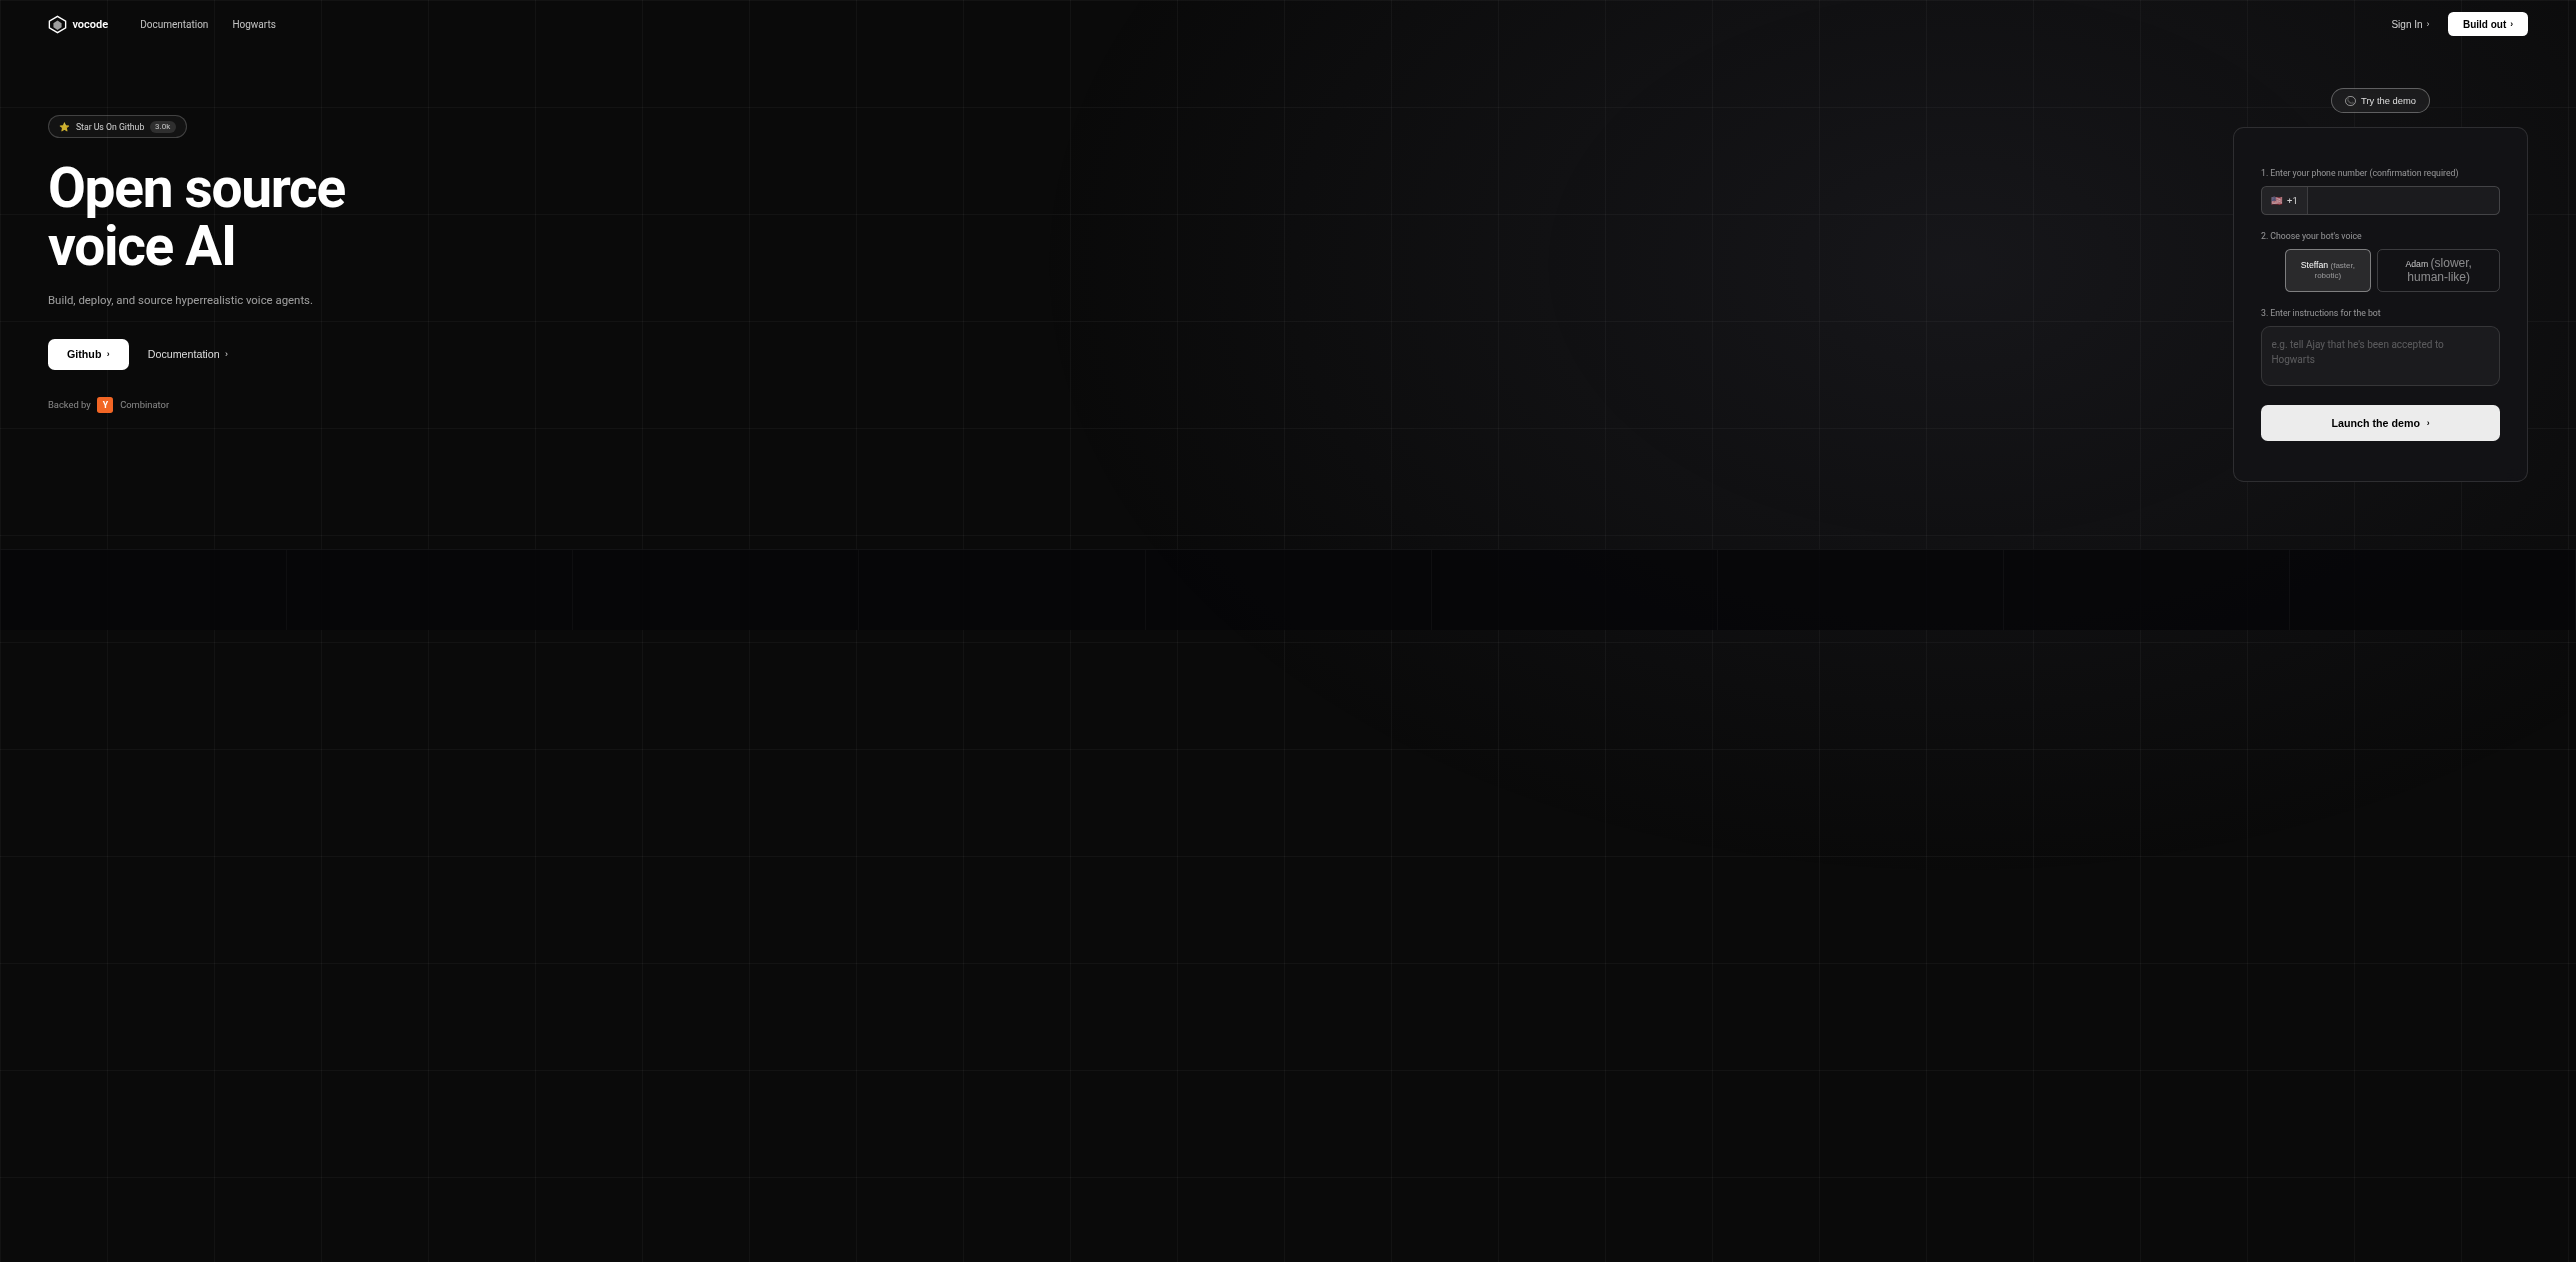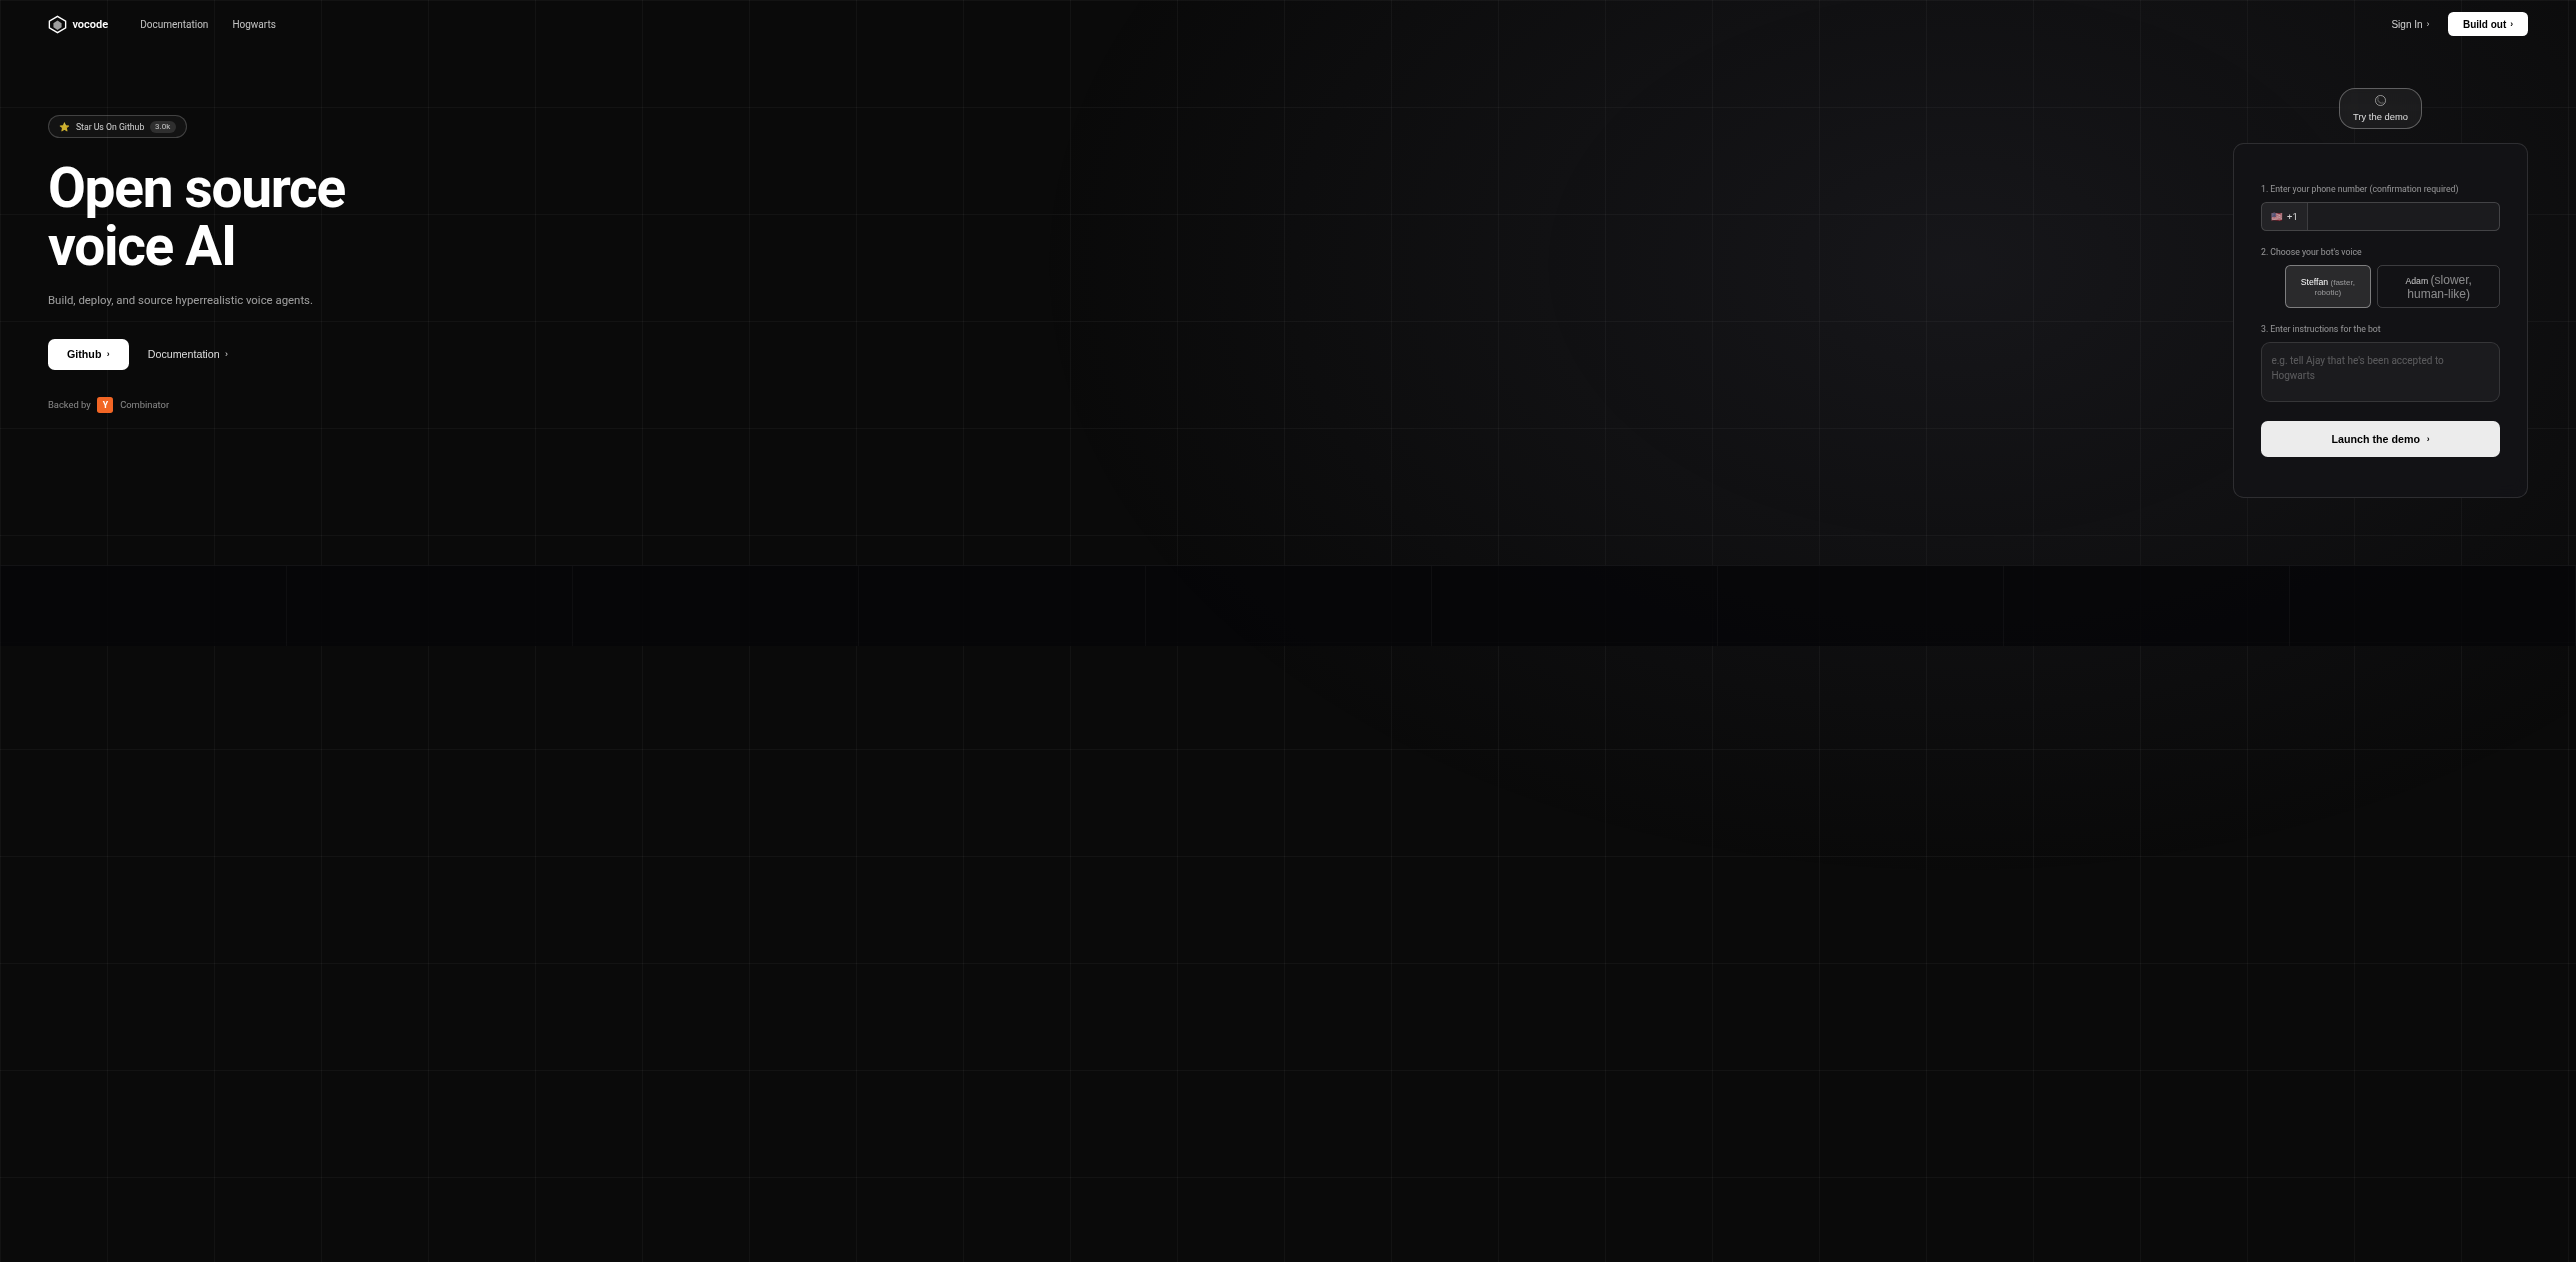--- a/index.html
+++ b/index.html
@@ -242,21 +242,20 @@
       align-items: center;
       gap: 5.4px;
       border: 1px solid rgba(255,255,255,0.3);
       border-radius: 16px;
       padding: 6px 13.4px;
       background: rgba(255,255,255,0.05);
       color: rgba(255,255,255,0.85);
       font-size: 9.4px;
       cursor: pointer;
       backdrop-filter: blur(2.7px);
-      flex-direction: column;
     }
 
     .phone-icon-small {
       width: 10.7px;
       height: 10.7px;
       border-radius: 50%;
       border: 1px solid rgba(255,255,255,0.5);
       display: flex;
       align-items: center;
       justify-content: center;

